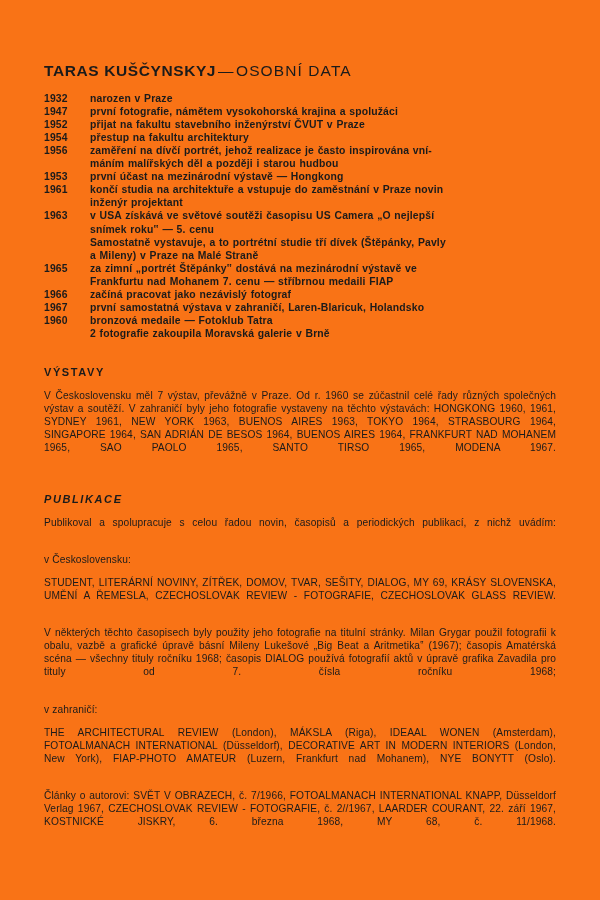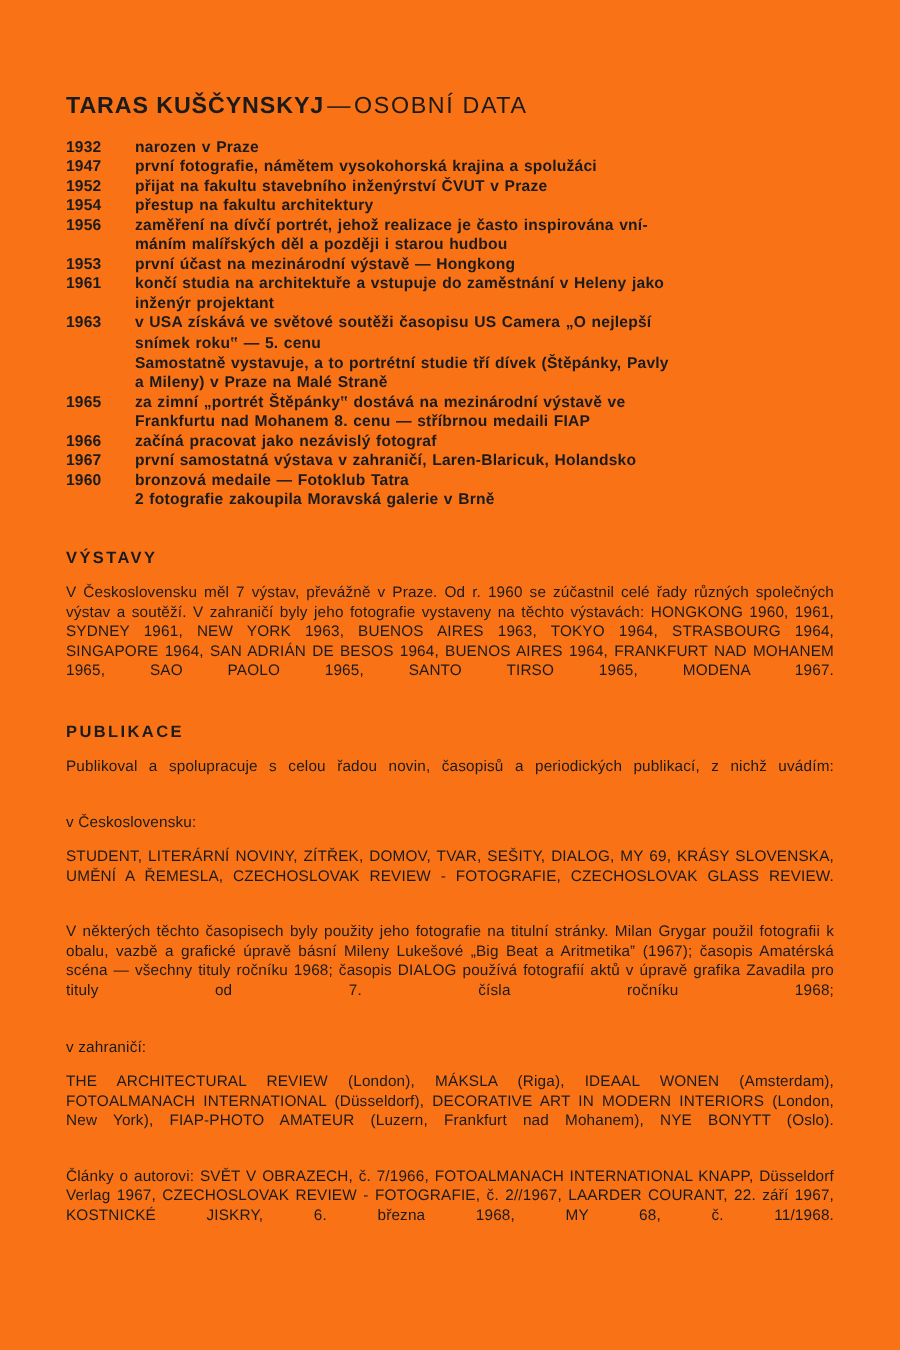--- a/index.html
+++ b/index.html
@@ -79,21 +79,21 @@
   }
 
   
   .section-heading {
     font-size: 11px;
     font-weight: bold;
     letter-spacing: 1.6px;
     margin: 0 0 11px 0;
   }
   .sec-vystavy { margin-top: 26px; }
-  .sec-publikace { margin-top: 14px; }
+  .sec-publikace { margin-top: 25px; font-style: italic; }
 
   
   p.body {
     font-size: 10.2px;
     line-height: 13.1px;
     margin: 0 0 11px 0;
     text-align: justify;
     text-justify: inter-word;
     letter-spacing: 0.12px;
     word-spacing: 0.5px;
@@ -145,21 +145,21 @@
       <div class="chrono-cont">
         <div class="spacer"></div>
         <div class="chrono-text nojust">máním malířských děl a později i starou hudbou</div>
       </div>
       <div class="chrono-row">
         <div class="chrono-year">1953</div>
         <div class="chrono-text nojust">první účast na mezinárodní výstavě — Hongkong</div>
       </div>
       <div class="chrono-row">
         <div class="chrono-year">1961</div>
-        <div class="chrono-text">končí studia na architektuře a vstupuje do zaměstnání v Heleny jako</div>
+        <div class="chrono-text">končí studia na architektuře a vstupuje do zaměstnání v Praze novin</div>
       </div>
       <div class="chrono-cont">
         <div class="spacer"></div>
         <div class="chrono-text nojust">inženýr projektant</div>
       </div>
       <div class="chrono-row">
         <div class="chrono-year">1963</div>
         <div class="chrono-text">v USA získává ve světové soutěži časopisu US Camera „O nejlepší</div>
       </div>
       <div class="chrono-cont">
@@ -173,21 +173,21 @@
       <div class="chrono-cont">
         <div class="spacer"></div>
         <div class="chrono-text nojust">a Mileny) v Praze na Malé Straně</div>
       </div>
       <div class="chrono-row">
         <div class="chrono-year">1965</div>
         <div class="chrono-text">za zimní „portrét Štěpánky‟ dostává na mezinárodní výstavě ve</div>
       </div>
       <div class="chrono-cont">
         <div class="spacer"></div>
-        <div class="chrono-text nojust">Frankfurtu nad Mohanem 8. cenu — stříbrnou medaili FIAP</div>
+        <div class="chrono-text nojust">Frankfurtu nad Mohanem 7. cenu — stříbrnou medaili FIAP</div>
       </div>
       <div class="chrono-row">
         <div class="chrono-year">1966</div>
         <div class="chrono-text nojust">začíná pracovat jako nezávislý fotograf</div>
       </div>
       <div class="chrono-row">
         <div class="chrono-year">1967</div>
         <div class="chrono-text nojust">první samostatná výstava v zahraničí, Laren-Blaricuk, Holandsko</div>
       </div>
       <div class="chrono-row">

